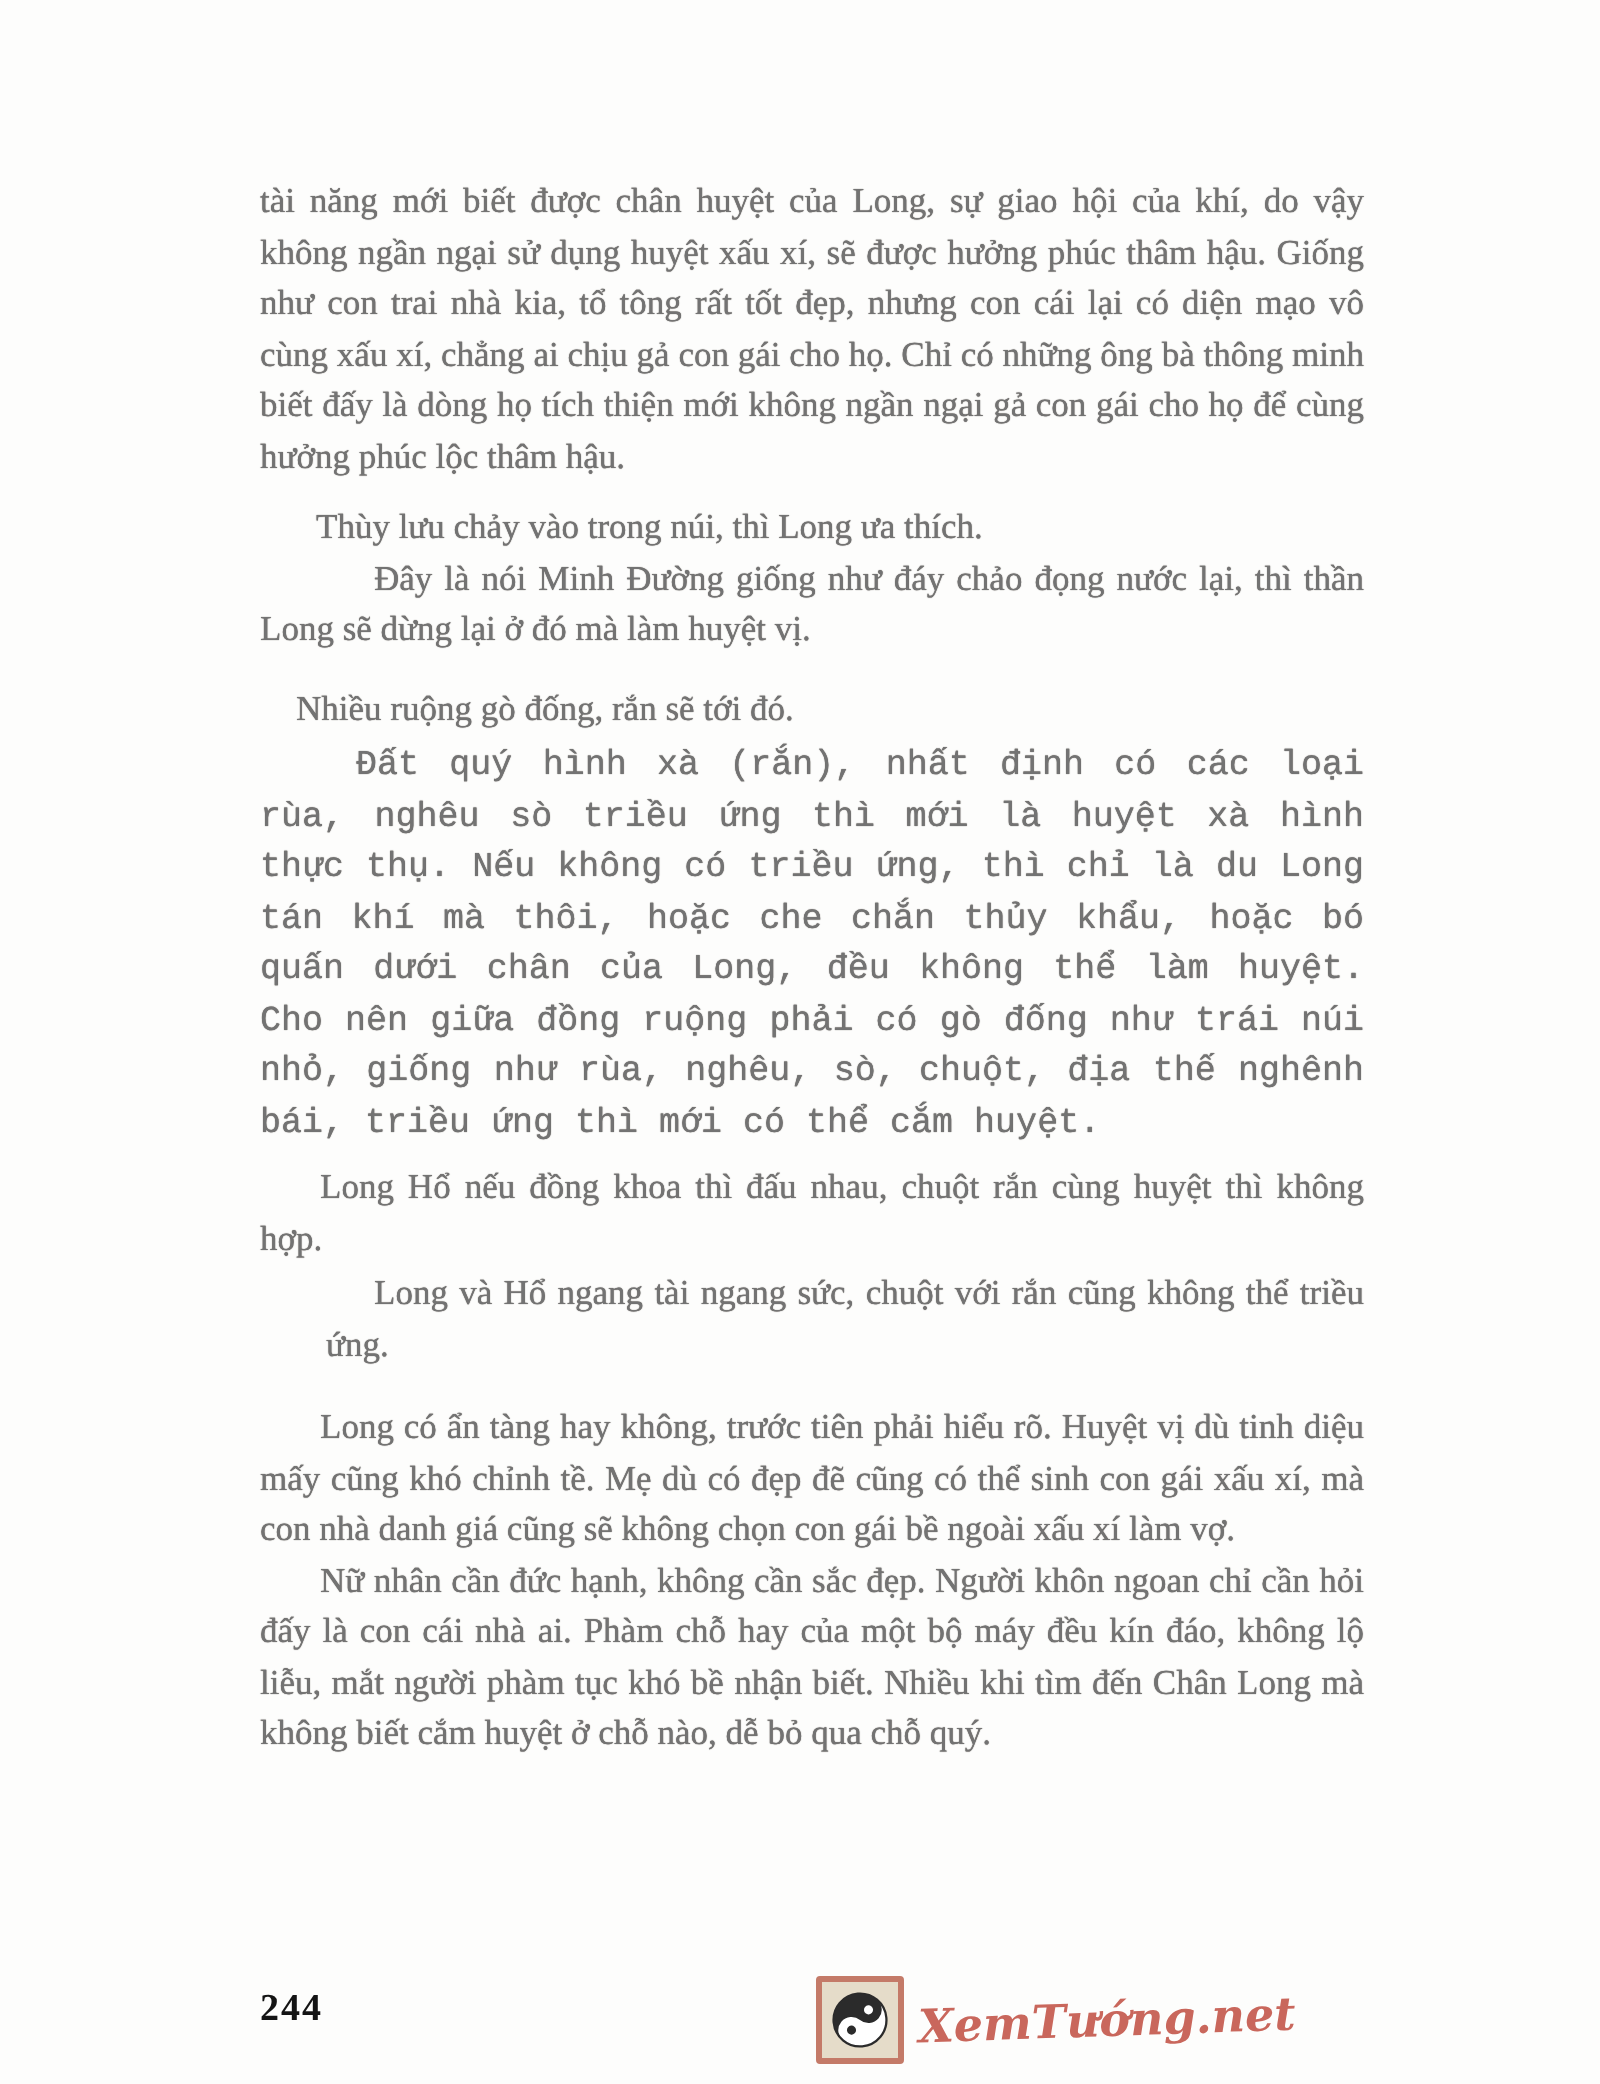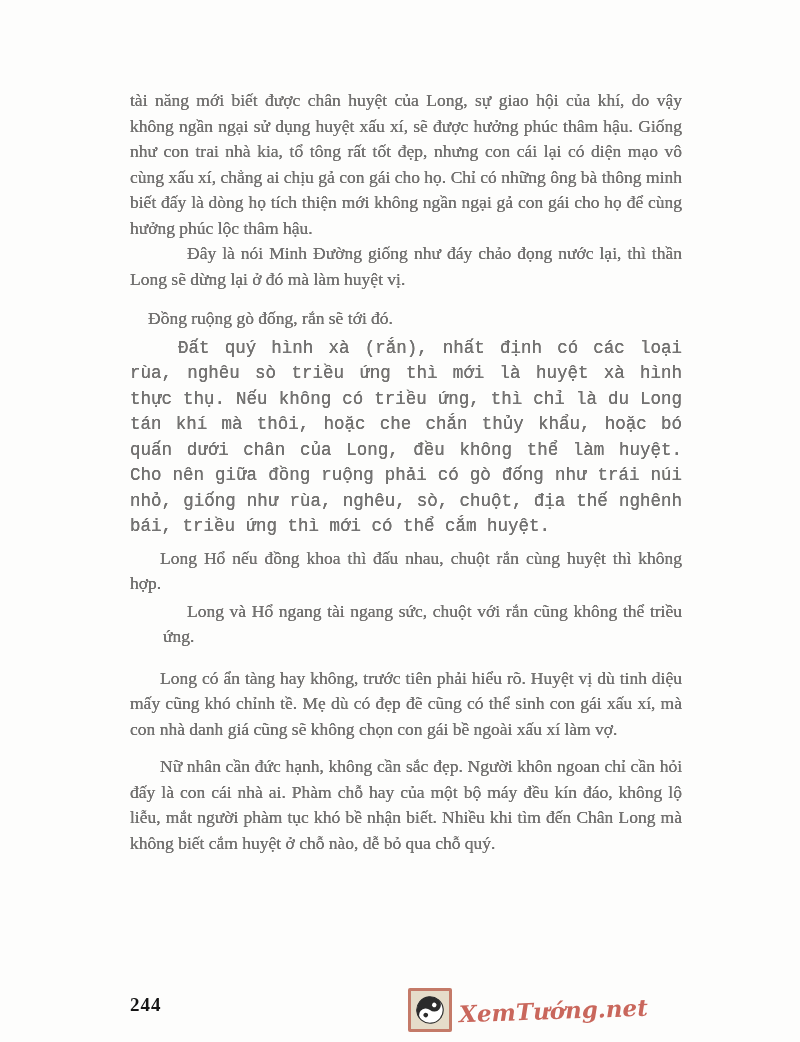--- a/index.html
+++ b/index.html
@@ -30,21 +30,21 @@
   .i30 { text-indent: 30px; }
   .i48 { text-indent: 48px; }
   .i57 { text-indent: 57px; }
   
   .blk { margin-left: 33px; text-indent: 24px; }
   
   .mt2  { margin-top: 2px; }
   .mt4  { margin-top: 4px; font-family: Liberation Mono, monospace; }
   .mt6  { margin-top: 6px; }
   .mt10 { margin-top: 10px; }
-  .mt12 { margin-top: 12px; }
+  .mt12 { }
   .mt14 { margin-top: 14px; }
   .mt16 { margin-top: 16px; }
   .footer {
     position: absolute; left: 0; top: 986px;
     width: 656px; height: 56px;
   }
   .pageno {
     position: absolute; left: 130px; top: 8px;
     font-family: "Liberation Serif", "DejaVu Serif", serif;
     font-size: 19px; font-weight: bold;
@@ -73,22 +73,23 @@
     white-space: nowrap;
   }
 </style>
 </head>
 <body>
 
 <div class="page">
 
   <main class="text-block">
     <p class="para">tài năng mới biết được chân huyệt của Long, sự giao hội của khí, do vậy không ngần ngại sử dụng huyệt xấu xí, sẽ được hưởng phúc thâm hậu. Giống như con trai nhà kia, tổ tông rất tốt đẹp, nhưng con cái lại có diện mạo vô cùng xấu xí, chẳng ai chịu gả con gái cho họ. Chỉ có những ông bà thông minh biết đấy là dòng họ tích thiện mới không ngần ngại gả con gái cho họ để cùng hưởng phúc lộc thâm hậu.</p>
+    <p class="para i28 mt10">Thùy lưu chảy vào trong núi, thì Long ưa thích.</p>
     <p class="para i57">Đây là nói Minh Đường giống như đáy chảo đọng nước lại, thì thần Long sẽ dừng lại ở đó mà làm huyệt vị.</p>
-    <p class="para i18 mt14">Đồng ruộng gò đống, rắn sẽ tới đó.</p>
+    <p class="para i18 mt14">Nhiều ruộng gò đống, rắn sẽ tới đó.</p>
     <p class="para i48 mt4">Đất quý hình xà (rắn), nhất định có các loại rùa, nghêu sò triều ứng thì mới là huyệt xà hình thực thụ. Nếu không có triều ứng, thì chỉ là du Long tán khí mà thôi, hoặc che chắn thủy khẩu, hoặc bó quấn dưới chân của Long, đều không thể làm huyệt. Cho nên giữa đồng ruộng phải có gò đống như trái núi nhỏ, giống như rùa, nghêu, sò, chuột, địa thế nghênh bái, triều ứng thì mới có thể cắm huyệt.</p>
     <p class="para i30 mt6">Long Hổ nếu đồng khoa thì đấu nhau, chuột rắn cùng huyệt thì không hợp.</p>
     <p class="para blk mt2">Long và Hổ ngang tài ngang sức, chuột với rắn cũng không thể triều ứng.</p>
     <p class="para i30 mt16">Long có ẩn tàng hay không, trước tiên phải hiểu rõ. Huyệt vị dù tinh diệu mấy cũng khó chỉnh tề. Mẹ dù có đẹp đẽ cũng có thể sinh con gái xấu xí, mà con nhà danh giá cũng sẽ không chọn con gái bề ngoài xấu xí làm vợ.</p>
     <p class="para i30 mt12">Nữ nhân cần đức hạnh, không cần sắc đẹp. Người khôn ngoan chỉ cần hỏi đấy là con cái nhà ai. Phàm chỗ hay của một bộ máy đều kín đáo, không lộ liễu, mắt người phàm tục khó bề nhận biết. Nhiều khi tìm đến Chân Long mà không biết cắm huyệt ở chỗ nào, dễ bỏ qua chỗ quý.</p>
   </main>
 
   <footer class="footer">
     <span class="pageno">244</span>
 

